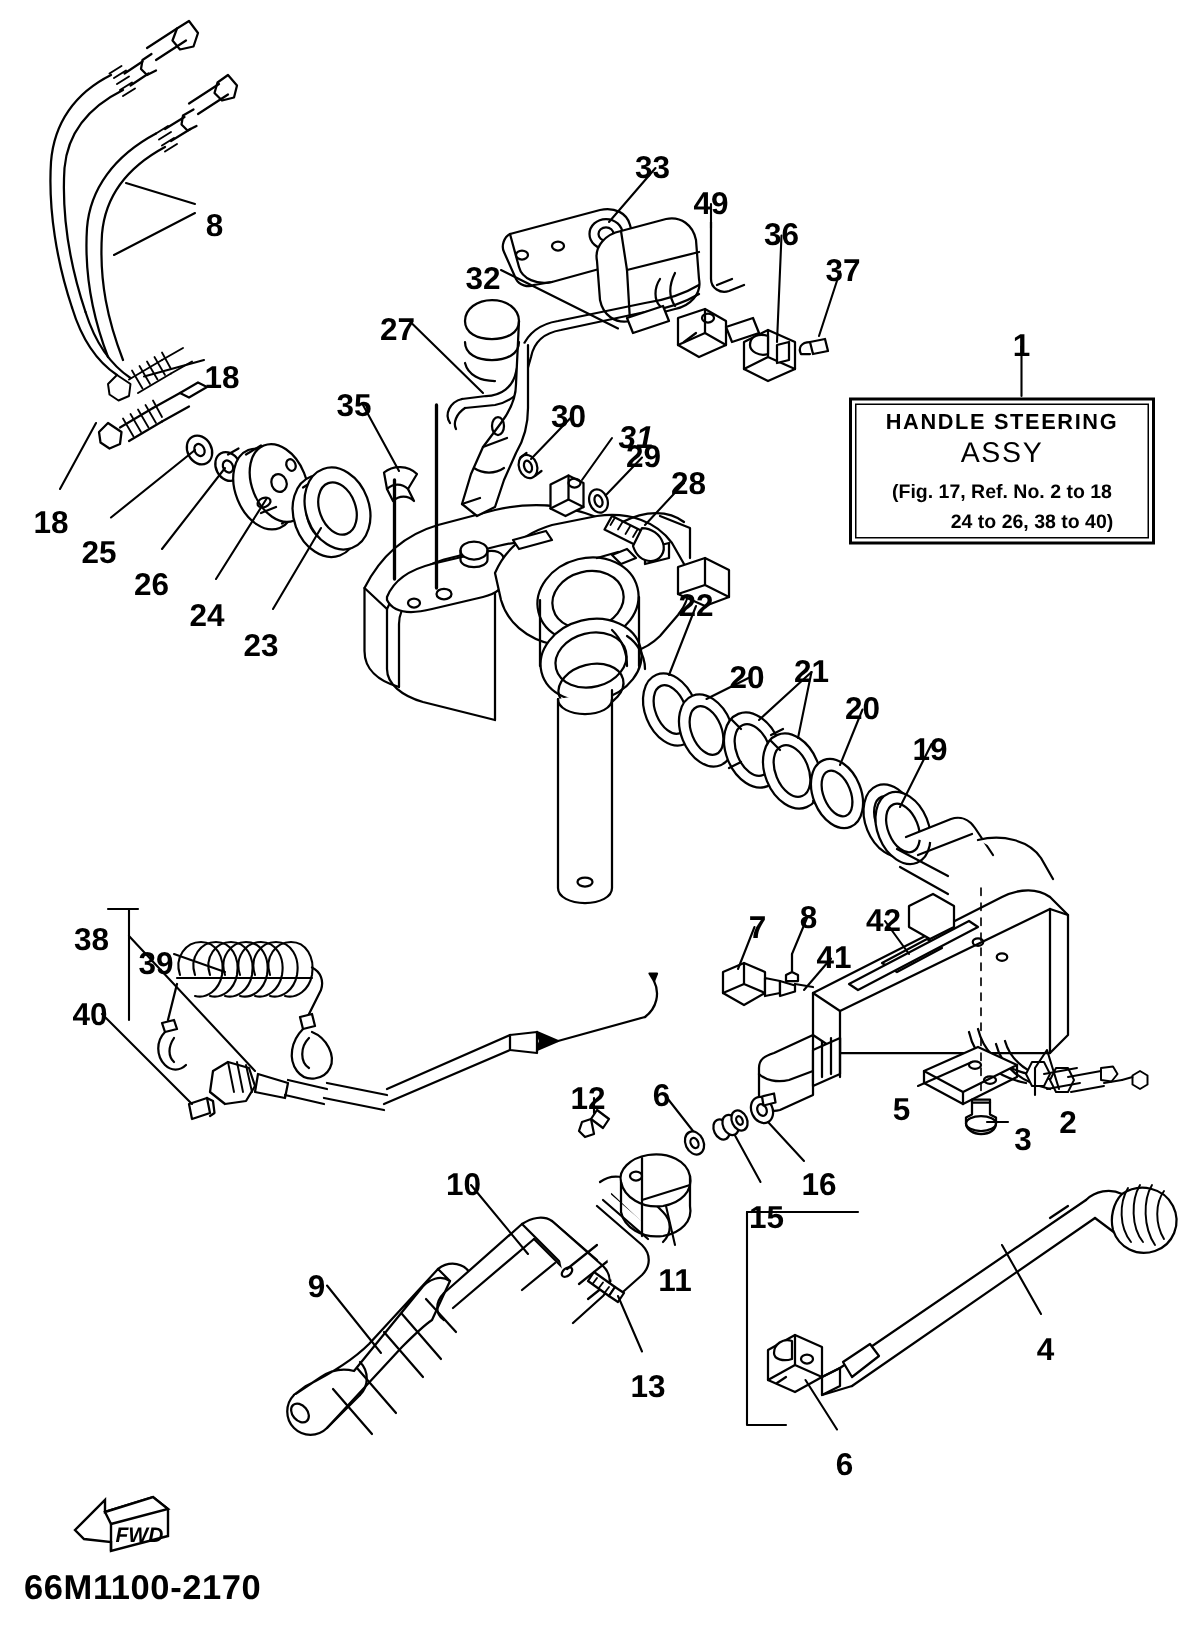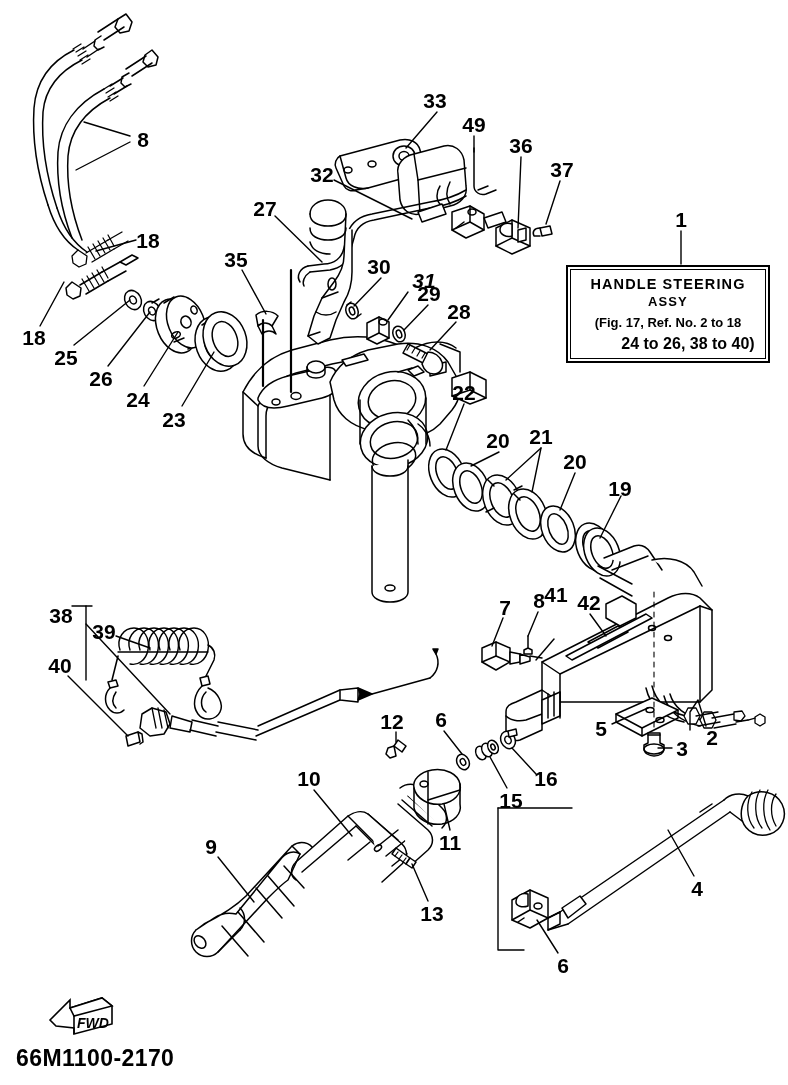--- a/index.html
+++ b/index.html
@@ -1,29 +1,29 @@
 <!DOCTYPE html>
 <html><head>
 <meta charset="utf-8">
 <style>
   html,body{margin:0;padding:0;background:#fff;}
   body{width:788px;height:1085px;font-family:"Liberation Sans",sans-serif;}
   #sheet{position:relative;width:788px;height:1085px;background:#ffffff;overflow:hidden;}
   #art{position:absolute;left:0;top:0;width:788px;height:1085px;}
   .lbl{position:absolute;font-family:"Liberation Sans",sans-serif;font-weight:bold;
        font-size:21px;color:#000;line-height:1;white-space:nowrap;
-       transform:translate(-50%,-50%);}
+       transform:translate(-50%,-50%);margin-top:12px;}
   #callout{position:absolute;left:566px;top:265px;width:204px;height:98px;
            border:2px solid #000;background:#fff;box-sizing:border-box;padding:2px;}
   #callout .inner{border:1px solid #000;width:100%;height:100%;box-sizing:border-box;
                   display:flex;flex-direction:column;align-items:center;justify-content:center;}
   #callout .l1{font-size:14.5px;font-weight:bold;letter-spacing:1.1px;}
-  #callout .l2{font-size:13px;font-weight:bold;letter-spacing:1.1px;margin-top:2px;}
+  #callout .l2{font-size:19px;font-weight:normal;letter-spacing:1.1px;margin-top:2px;}
   #callout .l3{font-size:13px;font-weight:bold;margin-top:6px;}
-  #callout .l4{font-size:16px;font-weight:bold;margin-top:5px;padding-left:40px;}
+  #callout .l4{font-size:13px;font-weight:bold;margin-top:5px;padding-left:40px;}
   #code{position:absolute;left:16px;top:1045px;font-size:23px;font-weight:bold;letter-spacing:.4px;}
   #fwdwrap{position:absolute;left:46px;top:994px;width:72px;height:42px;}
 </style>
 </head>
 <body>
 
 <div id="sheet">
 
   <svg id="art" viewBox="0 0 788 1085">
     <g fill="none" stroke="#000" stroke-width="1.5" stroke-linecap="round" stroke-linejoin="round">
@@ -653,17 +653,17 @@
       <div class="lbl" style="left: 424px; top: 280px; font-style: italic;">31</div>
       <div class="lbl" style="left: 322px; top: 174px;">32</div>
       <div class="lbl" style="left: 435px; top: 100px;">33</div>
       <div class="lbl" style="left: 474px; top: 124px;">49</div>
       <div class="lbl" style="left: 236px; top: 259px;">35</div>
       <div class="lbl" style="left: 521px; top: 145px;">36</div>
       <div class="lbl" style="left: 562px; top: 169px;">37</div>
       <div class="lbl" style="left: 61px; top: 615px;">38</div>
       <div class="lbl" style="left: 104px; top: 631px;">39</div>
       <div class="lbl" style="left: 60px; top: 665px;">40</div>
-      <div class="lbl" style="left: 556px; top: 594px; text-align: center;">41</div>
+      <div class="lbl" style="left: 556px; top: 627px; text-align: center;">41</div>
       <div class="lbl" style="left: 589px; top: 602px;">42</div>
     </div>
 
 </div>
 
 </body></html>

